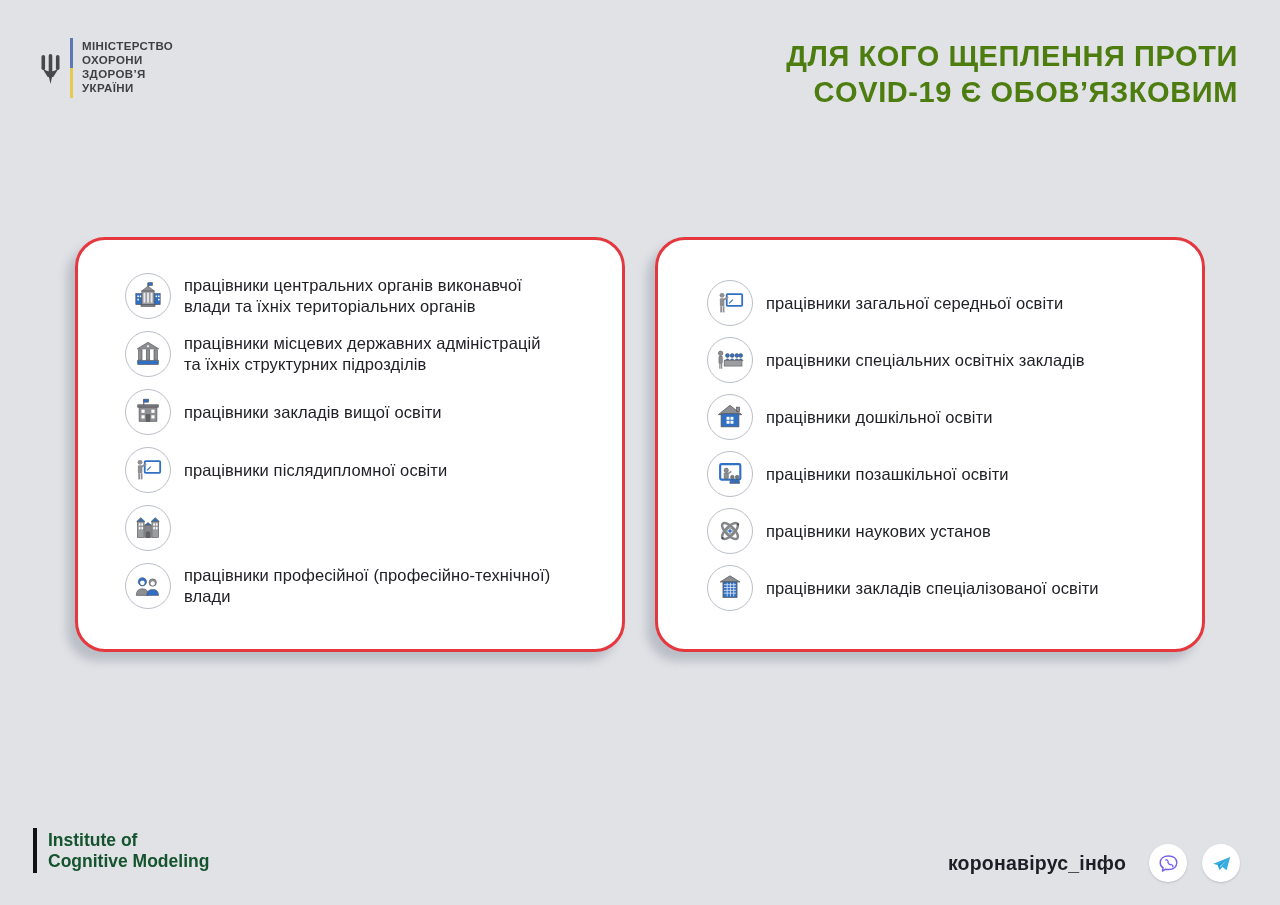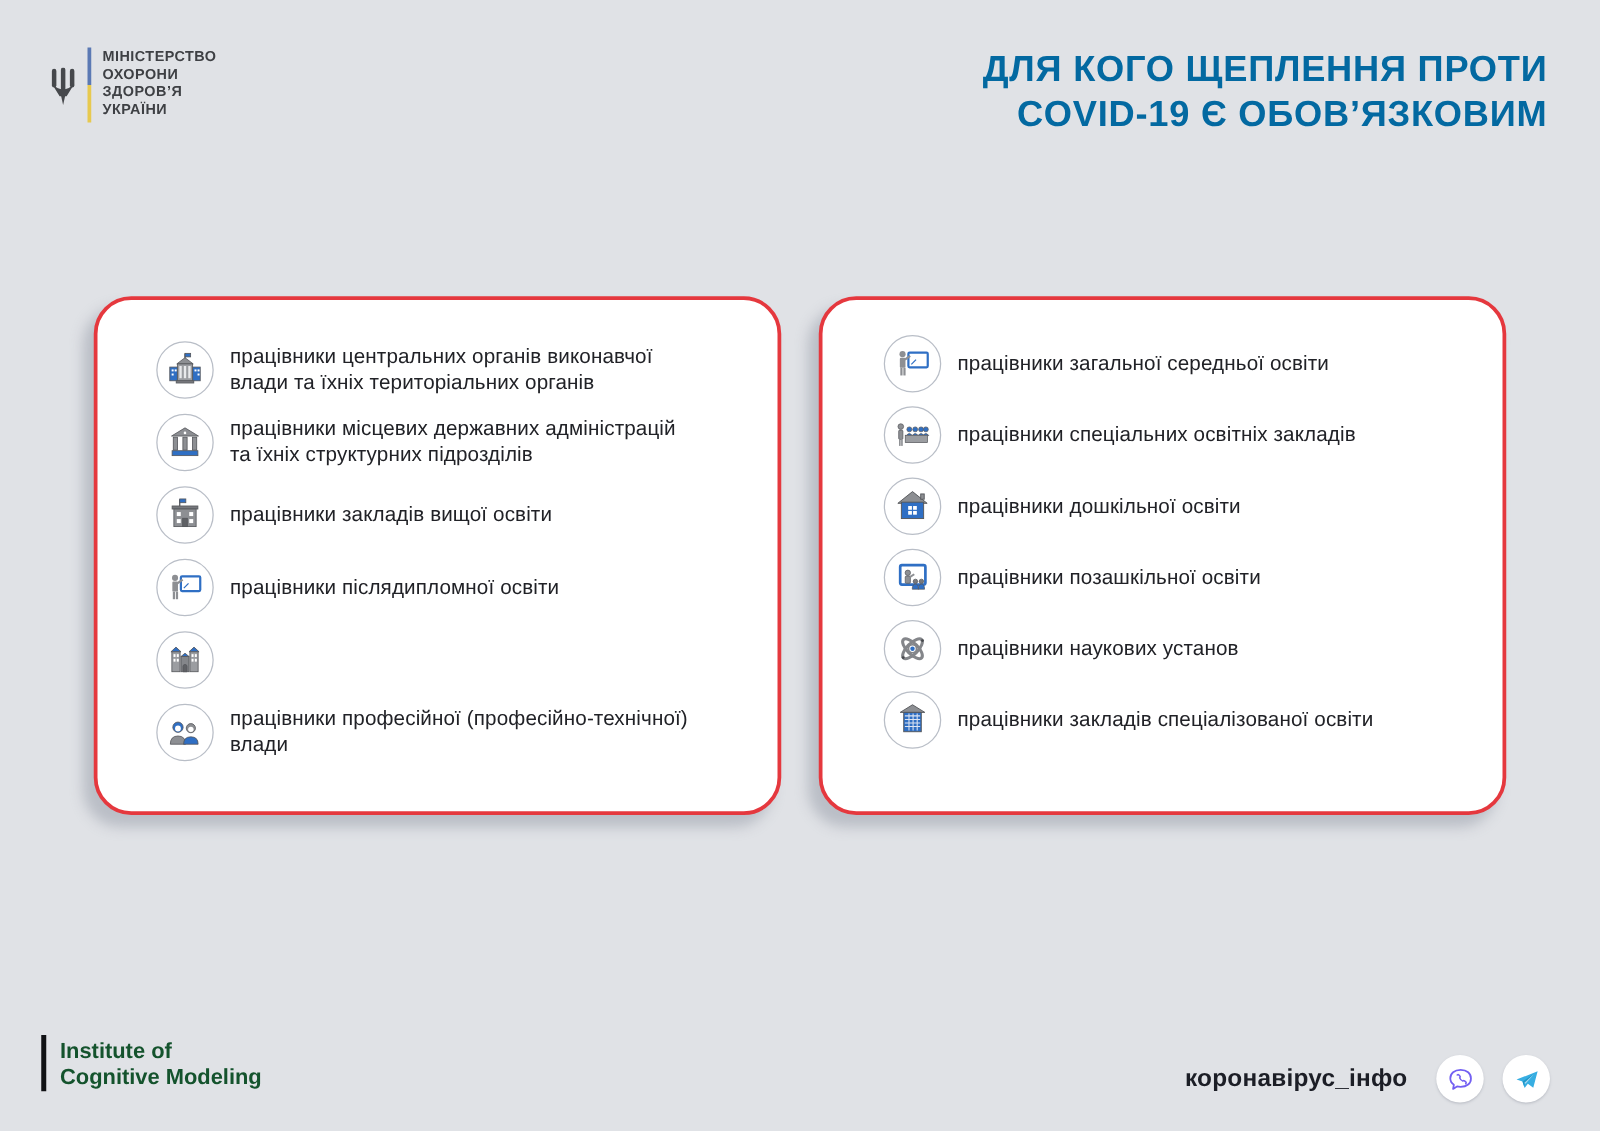--- a/index.html
+++ b/index.html
@@ -14,29 +14,29 @@
   .ministry { position:absolute; left:40px; top:36px; display:flex; align-items:center; gap:9px; }
   .trident { margin-top:3px; }
   .logo-divider { width:3px; height:60px; margin-top:2px;
     background:linear-gradient(#5b79b4 0 50%, #e7c94f 50% 100%); }
   .ministry-text { font-size:11.5px; font-weight:700; color:#3e4044;
     line-height:14px; letter-spacing:0.4px; }
   .ministry-text span { display:block; }
 
   
   .page-title { position:absolute; right:42px; top:38px; text-align:right;
-    font-size:29px; font-weight:800; color:#0369a1; line-height:36px; letter-spacing:0.6px; }
+    font-size:29px; font-weight:800; color:#4d7c0f; line-height:36px; letter-spacing:0.6px; }
   .page-title span { display:block; }
 
   
   .card { position:absolute; top:237px; width:550px; height:415px;
     background:#ffffff; border:3px solid #e5383e; border-radius:30px;
     box-shadow:-8px 9px 10px rgba(140,146,160,0.45); }
   .card-left  { left:75px;  padding:33px 24px 0 47px; }
-  .card-right { left:655px; padding:28px 24px 0 49px; }
+  .card-right { left:655px; padding:40px 24px 0 49px; }
 
   .item { display:flex; align-items:center; gap:13px; min-height:46px; margin-bottom:12px; }
   .card-right .item { margin-bottom:11px; }
   .icon-circle { flex:0 0 46px; width:46px; height:46px; border-radius:50%;
     background:#fff; border:1.5px solid #b9bec7;
     display:flex; align-items:center; justify-content:center; }
   .item-text { font-size:16.5px; font-weight:500; color:#212227;
     line-height:21px; letter-spacing:0.1px; }
   .t-line { display:block; }
 

